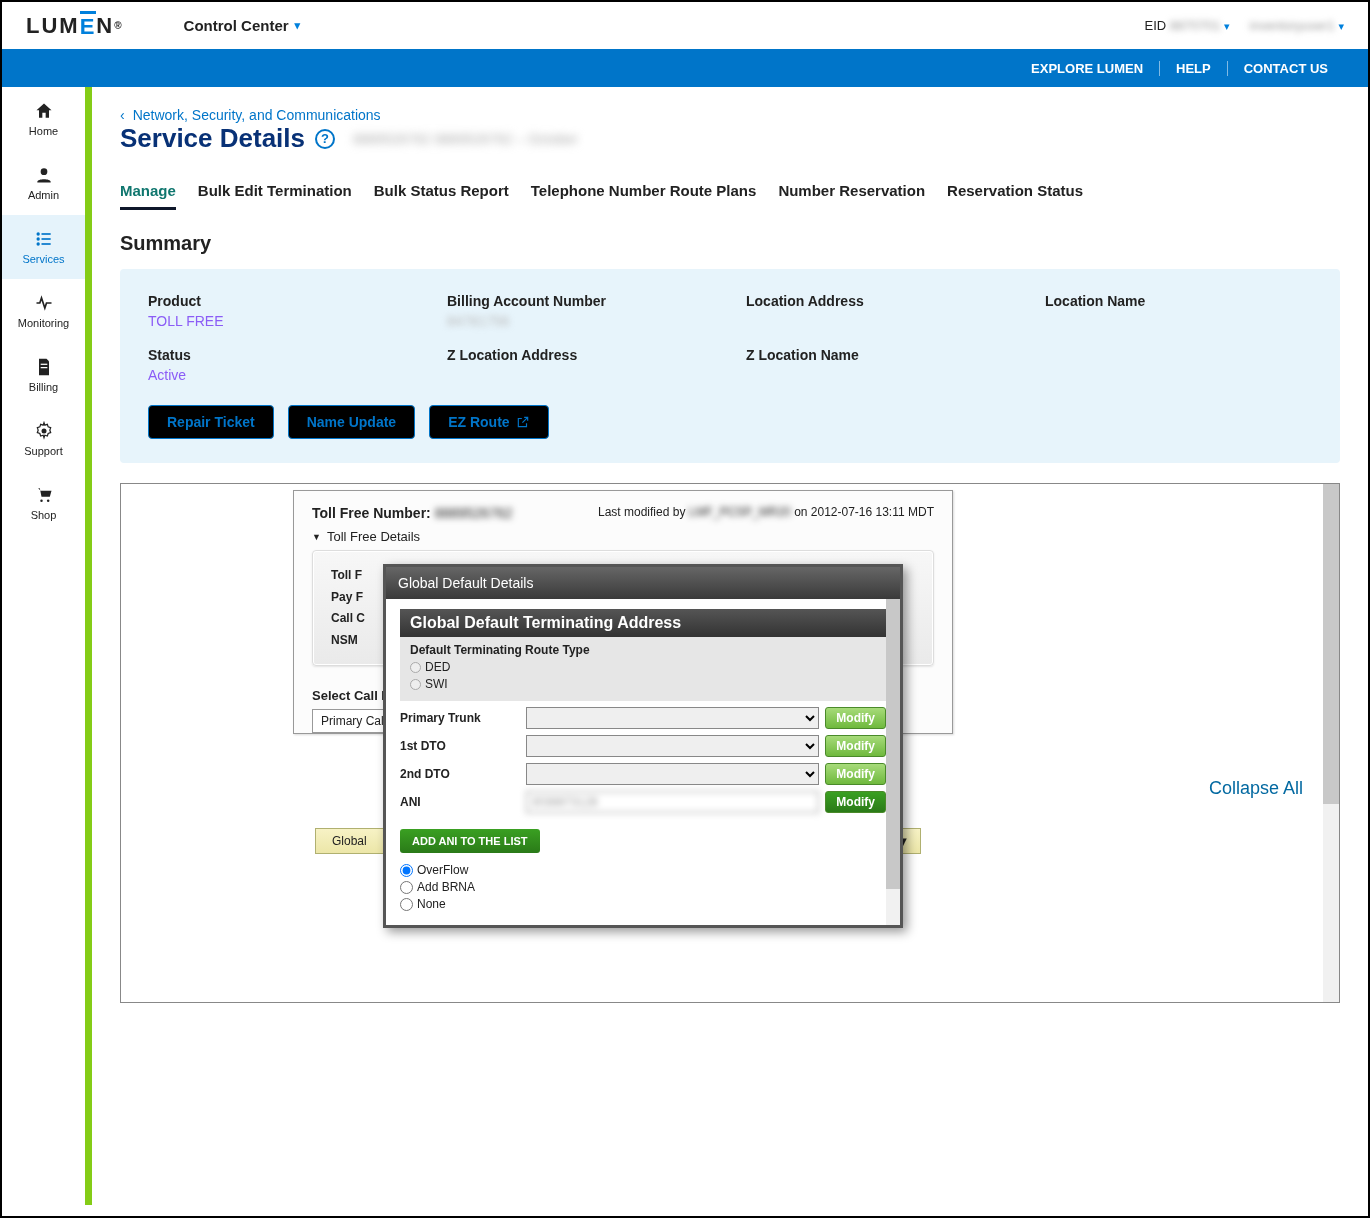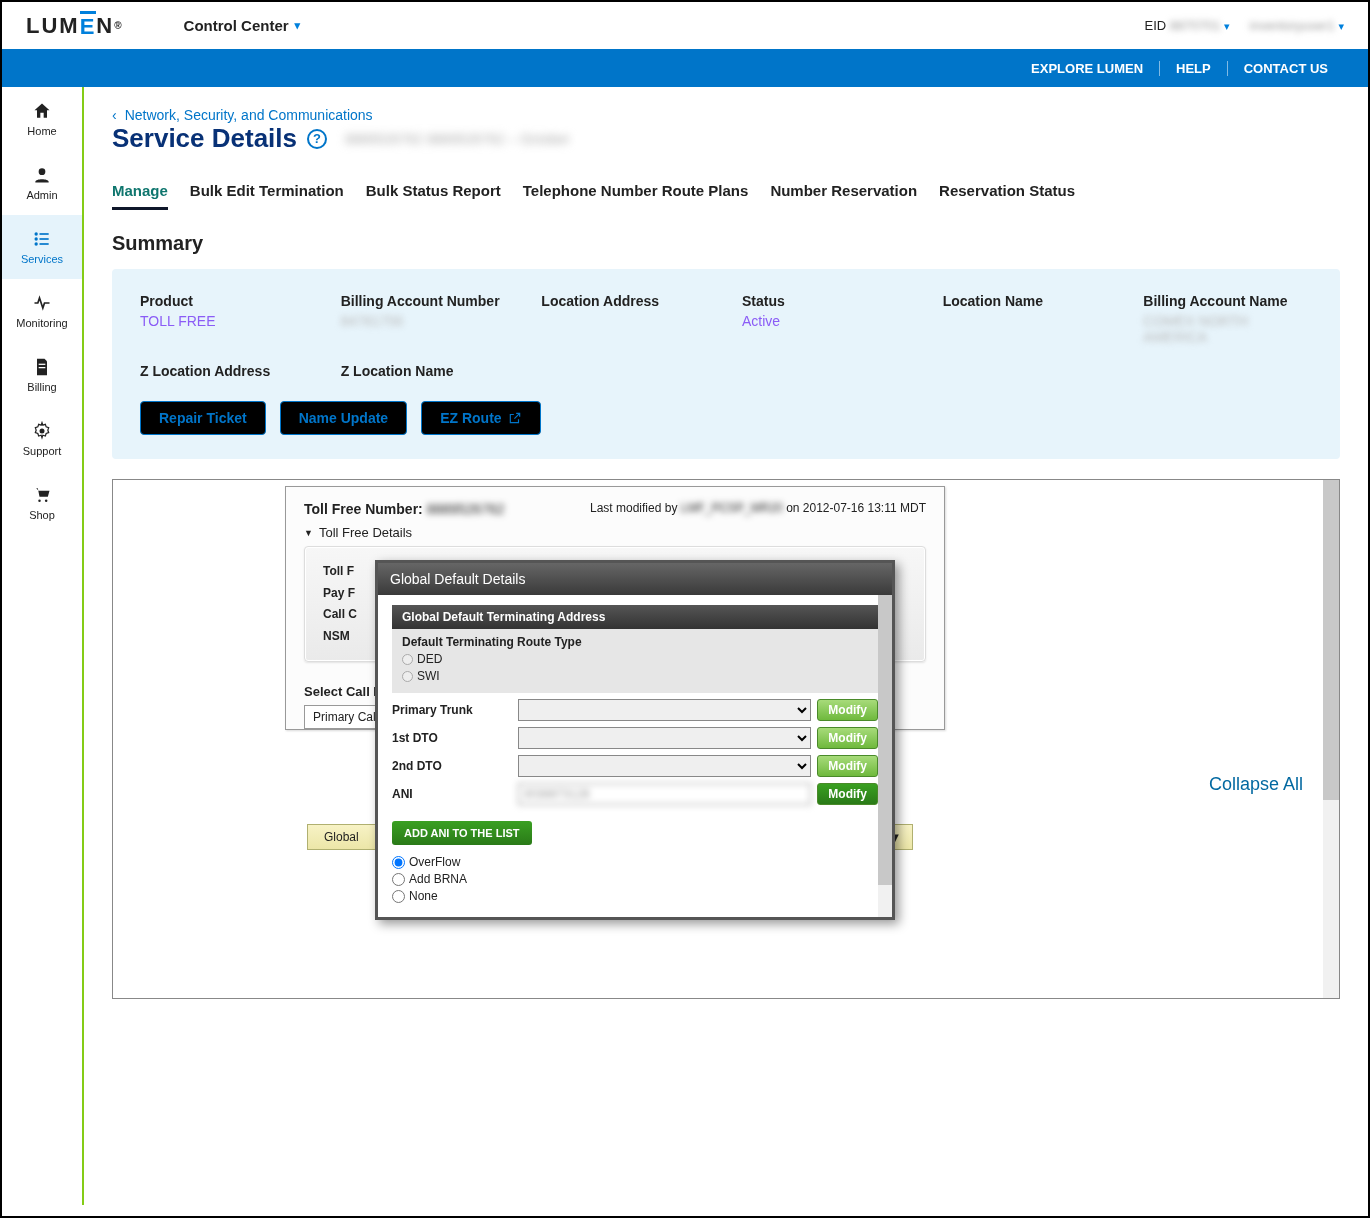--- a/index.html
+++ b/index.html
@@ -11,37 +11,37 @@
 .logo-group { display: flex; align-items: center; }
 .reg { font-size: 10px; vertical-align: super; }
 .dropdown-label { margin-left: 60px; font-weight: 700; font-size: 15px; display: flex; align-items: center; gap: 6px; cursor: pointer; }
 .chev { font-size: 11px; color: #0080dc; }
 .top-right { margin-left: auto; display: flex; gap: 20px; align-items: center; font-size: 13px; }
 .top-right .blur { filter: blur(3px); color: #999; }
 .bluebar { background: #0075c9; color: #fff; height: 38px; display: flex; align-items: center; justify-content: flex-end; padding: 0 24px; font-weight: 700; font-size: 13px; }
 .bluebar span { padding: 0 16px; border-left: 1px solid rgba(255,255,255,.5); cursor: pointer; }
 .bluebar span:first-child { border-left: none; }
 .layout { display: flex; height: calc(100% - 96px); }
-.sidebar { width: 82px; background: #fff; border-right: 2px solid #84cc16; display: flex; flex-direction: column; }
+.sidebar { width: 90px; background: #fff; border-right: 7px solid #84cc16; display: flex; flex-direction: column; }
 .sidebar-item { display: flex; flex-direction: column; align-items: center; padding: 14px 4px; font-size: 11px; cursor: pointer; gap: 4px; }
 .sidebar-item.active { background: #e5f3fb; color: #0075c9; }
 .sidebar-item svg, .sidebar-item .ico { width: 20px; height: 20px; }
 .main { flex: 1; padding: 20px 28px; overflow: auto; position: relative; }
 .crumb { color: #0075c9; font-size: 14px; display: flex; align-items: center; gap: 8px; cursor: pointer; }
 .crumb .arrow { font-size: 14px; }
 .page-title { font-size: 26px; font-weight: 800; color: #083176; display: flex; align-items: center; gap: 10px; }
 .help-icon { width: 20px; height: 20px; border: 2px solid #0075c9; border-radius: 50%; color: #0075c9; display: inline-flex; align-items: center; justify-content: center; font-size: 13px; font-weight: 700; cursor: pointer; }
 .title-blur { filter: blur(4px); color: #aaa; font-weight: 400; font-size: 14px; margin-left: 8px; }
 .tabs { display: flex; gap: 22px; margin-top: 28px; font-weight: 700; font-size: 15px; flex-wrap: wrap; }
 .tab { padding-bottom: 8px; cursor: pointer; }
 .tab.active { color: #0f766e; border-bottom: 3px solid #0f172a; }
 .tabs-row2 { margin-top: 10px; margin-left: 14px; }
 .section-head { font-size: 20px; font-weight: 800; margin-top: 22px; }
 .summary-box { background: #e7f4fb; border-radius: 4px; padding: 24px 28px; margin-top: 14px; }
-.summary-grid { display: grid; grid-template-columns: repeat(6, 1fr); gap: 18px 32px; }
+.summary-grid { display: grid; grid-template-columns: repeat(4, 1fr); gap: 18px 32px; }
 .field-label { font-weight: 700; font-size: 14px; }
 .field-value { color: #8b5cf6; font-size: 14px; margin-top: 4px; }
 .field-value.blur { filter: blur(3px); color: #bbb; }
 .btns { display: flex; gap: 14px; margin-top: 22px; }
 .btn-outline { border: 1px solid #0075c9; color: #0075c9; background: #000000; padding: 8px 18px; font-weight: 700; font-size: 14px; border-radius: 4px; cursor: pointer; display: flex; align-items: center; gap: 6px; }
 .ext-icon { width: 14px; height: 14px; }
 .panel { border: 1px solid #888; margin-top: 20px; padding: 0; position: relative; height: 520px; overflow: hidden; background: #fff; }
 .scroll-track { position: absolute; right: 0; top: 0; bottom: 0; width: 16px; background: #f1f1f1; }
 .scroll-thumb { background: #c8c8c8; width: 100%; height: 320px; }
 .inner-card { position: absolute; left: 172px; top: 6px; width: 660px; border: 1px solid #999; background: #fcfcfc; padding: 14px 18px 0; box-shadow: 1px 1px 2px rgba(0,0,0,.15); }
@@ -57,21 +57,21 @@
 .sel-box { border: 1px solid #999; background: #fff; padding: 4px 8px; font-size: 12px; margin-top: 6px; display: inline-block; min-width: 140px; }
 .cp-det { margin-top: 30px; font-weight: 700; }
 .collapse-all { position: absolute; right: 36px; top: 294px; color: #0369a1; font-size: 18px; cursor: pointer; }
 .global-chip { position: absolute; left: 194px; top: 344px; border: 1px solid #b0b070; background: linear-gradient(#f7f2c5,#ece6a8); padding: 5px 16px; font-size: 12px; cursor: pointer; }
 .chip-dd { position: absolute; left: 764px; top: 344px; width: 36px; height: 26px; border: 1px solid #b0b070; background: linear-gradient(#f7f2c5,#ece6a8); display: flex; align-items: center; justify-content: center; cursor: pointer; }
 .modal { position: absolute; left: 262px; top: 80px; width: 520px; background: #fff; border: 3px solid #555; box-shadow: 4px 4px 10px rgba(0,0,0,.4); z-index: 10; }
 .modal-head { background: linear-gradient(#666,#3a3a3a); color: #fff; padding: 8px 12px; font-size: 14px; }
 .modal-body { padding: 10px 14px 14px; position: relative; max-height: 330px; overflow: hidden; }
 .modal-scroll { position: absolute; right: 0; top: 0; bottom: 0; width: 14px; background: #f1f1f1; }
 .modal-scroll .th { background: #c8c8c8; height: 290px; width:100%; }
-.sub-head { background: linear-gradient(#555,#333); color: #fff; font-size: 12px; padding: 5px 10px; font-weight: 700; }
+.sub-head { background: linear-gradient(#555,#333); color: #fff; font-size: 16px; padding: 5px 10px; font-weight: 700; }
 .route-box { background: #e6e6e6; padding: 6px 10px 10px; font-size: 12px; }
 .radio-row { display: flex; align-items: center; gap: 4px; margin-top: 3px; }
 .disabled-radio { width: 11px; height: 11px; border: 1px solid #aaa; border-radius: 50%; background: #eee; display: inline-block; }
 .form-row { display: flex; align-items: center; margin-top: 6px; gap: 6px; }
 .form-row .lab { width: 120px; font-size: 12px; font-weight: 700; }
 .form-row select, .form-row input[type=text] { flex: 1; border: 1px solid #888; height: 22px; font-size: 12px; padding: 0 4px; }
 .modbtn { border: 1px solid #4a8a2a; background: linear-gradient(#a7db7a,#6fb93d); color: #fff; font-weight: 700; font-size: 12px; padding: 3px 10px; border-radius: 3px; cursor: pointer; }
 .modbtn.solid { background: linear-gradient(#3aa022,#2a7a18); }
 .addbtn { margin-top: 16px; background: linear-gradient(#3aa022,#2a7a18); color: #fff; font-weight: 700; font-size: 11px; padding: 6px 12px; border: none; border-radius: 3px; cursor: pointer; }
 .radiogroup { margin-top: 10px; font-size: 12px; }
@@ -195,29 +195,25 @@
             <div class="field-value">TOLL FREE</div>
           </div>
           <div>
             <div class="field-label">Billing Account Number</div>
             <div class="field-value blur">84781756</div>
           </div>
           <div>
             <div class="field-label">Location Address</div>
           </div>
           <div>
+            <div class="field-label">Location Name</div>
+          </div>
+          <div>
             <div class="field-label">Status</div>
             <div class="field-value">Active</div>
-          </div>
-          <div>
-            <div class="field-label">Location Name</div>
-          </div>
-          <div>
-            <div class="field-label">Billing Account Name</div>
-            <div class="field-value blur">COMEX NORTH AMERICA</div>
           </div>
           <div>
             <div class="field-label">Z Location Address</div>
           </div>
           <div>
             <div class="field-label">Z Location Name</div>
           </div>
         </div>
         <div class="btns">
           <button class="btn-outline">Repair Ticket</button>

